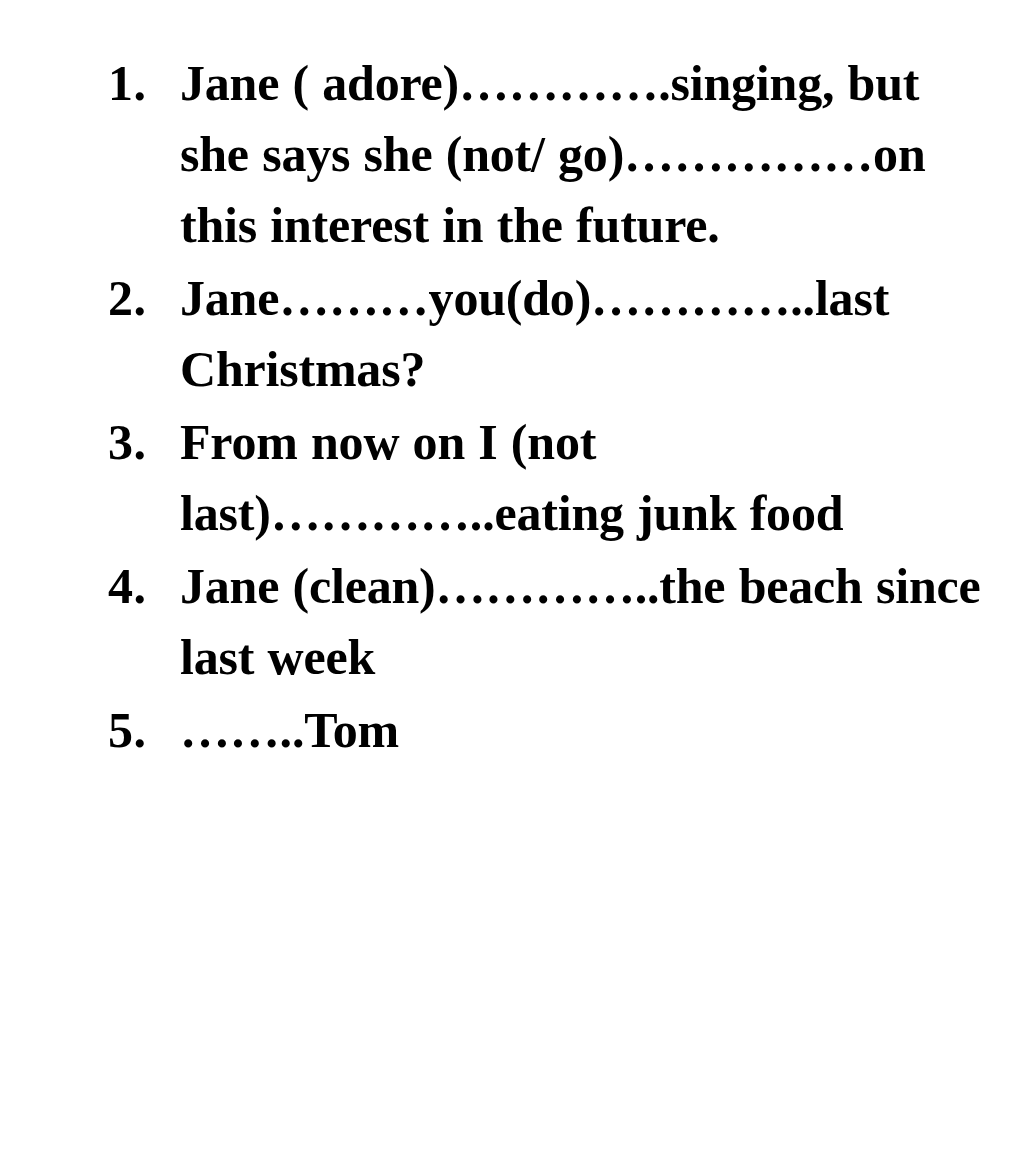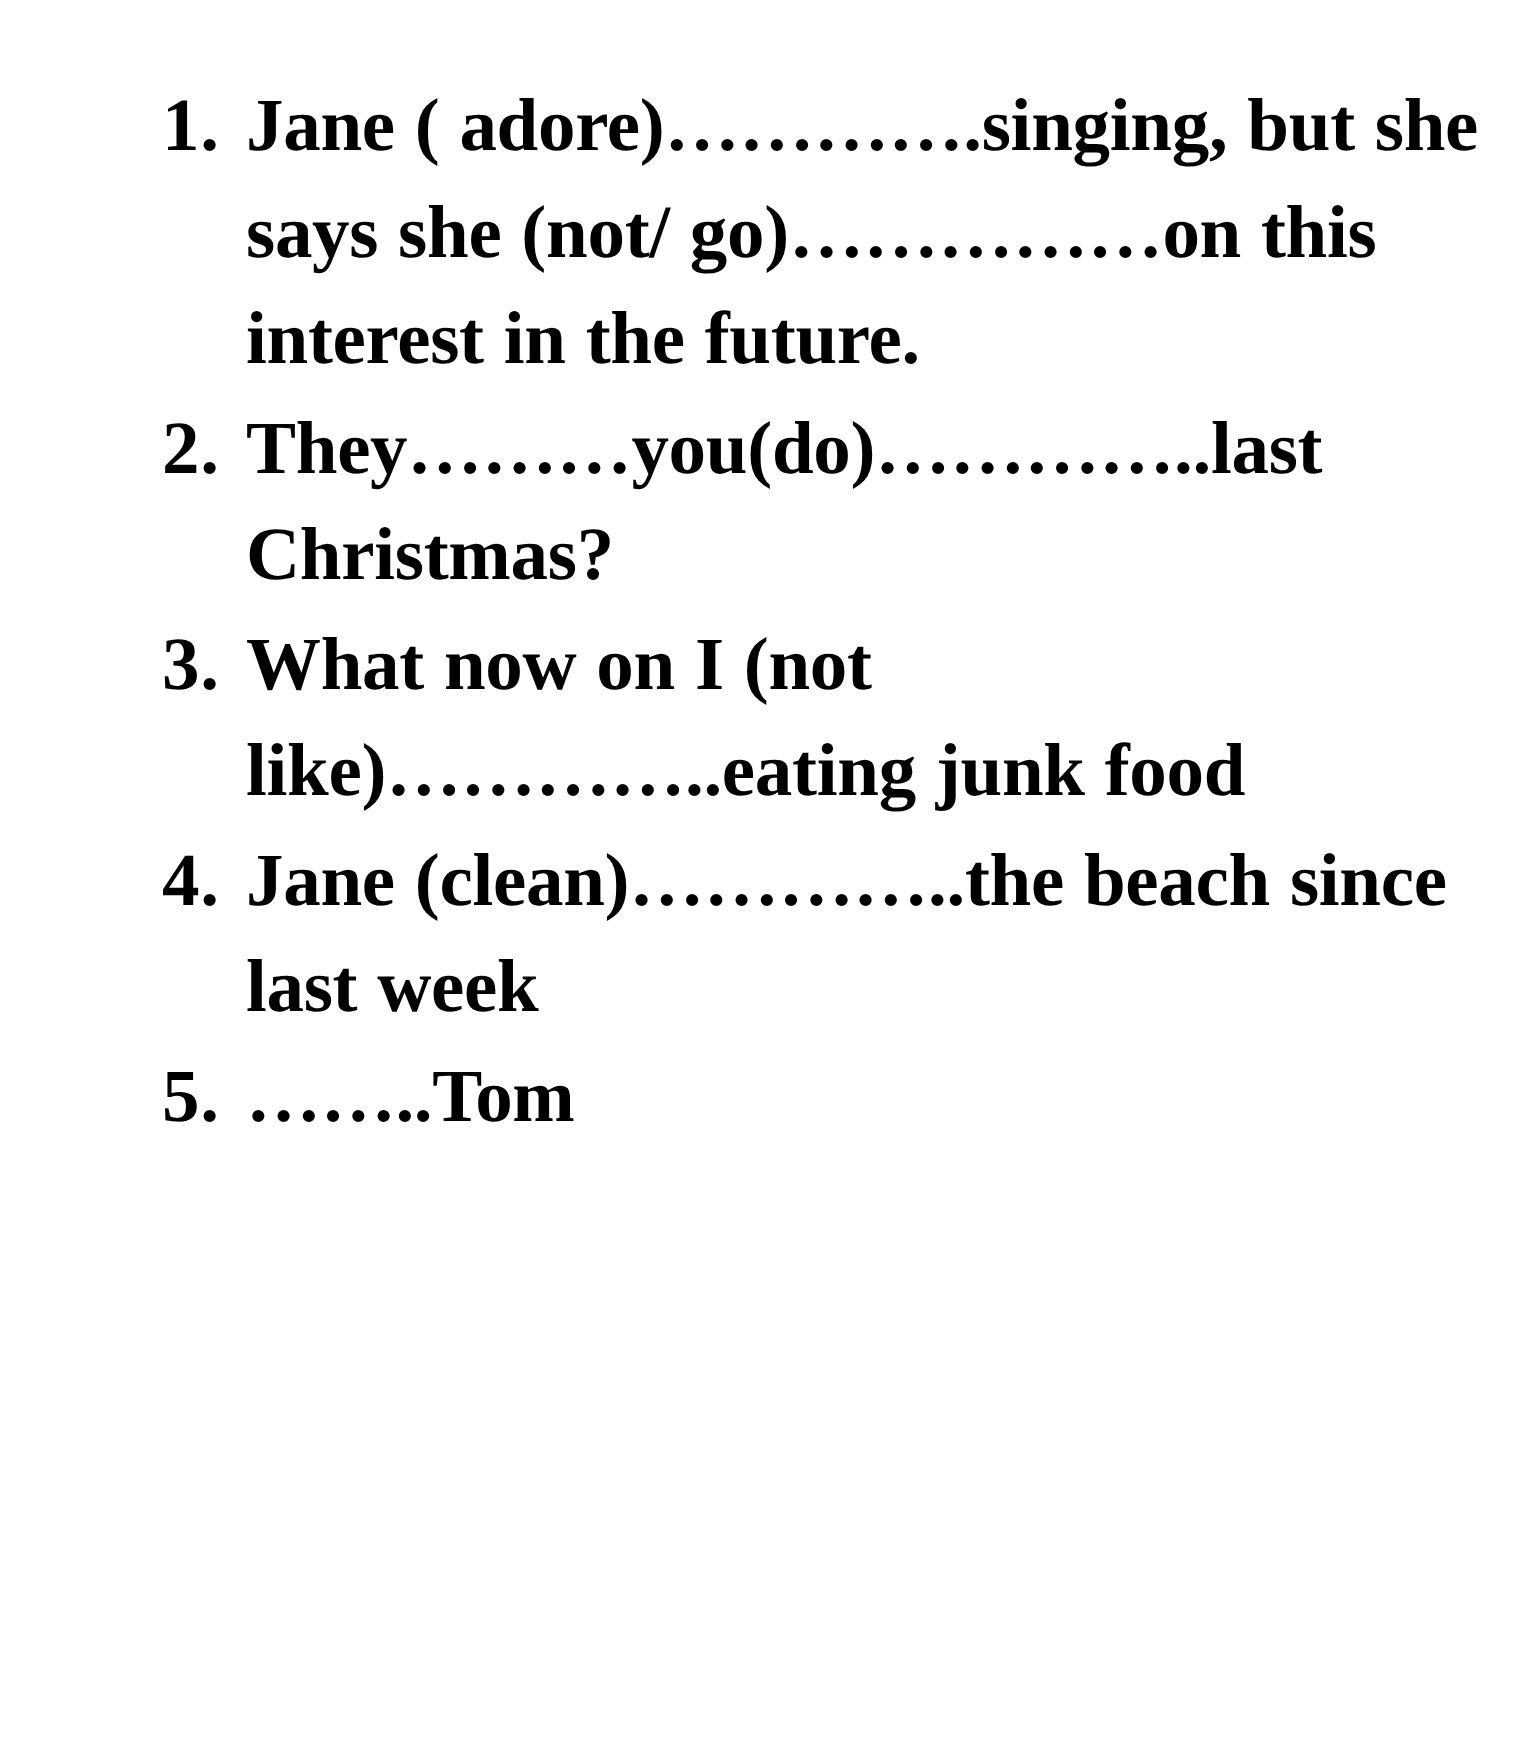--- a/index.html
+++ b/index.html
@@ -41,45 +41,46 @@
     letter-spacing: 0.5px;
   }
   .body-text {
     flex: 1 1 auto;
     font-weight: bold;
     font-size: 50px;
     line-height: 1.42;
     letter-spacing: -0.2px;
     word-spacing: 1px;
     max-width: 845px;
+    margin-left: 16px;
   }
   .item-5 .body-text {
     white-space: nowrap;
     font-family: Liberation Serif, serif;
   }
 </style>
 </head>
 <body>
 
 <div class="page">
   <ol class="exercise-list">
 
     <li class="item item-1">
       <span class="marker">1.</span>
       <span class="body-text">Jane ( adore)………….singing, but she says she (not/ go)……………on this interest in the future.</span>
     </li>
 
     <li class="item item-2">
       <span class="marker">2.</span>
-      <span class="body-text">They………you(do)…………..last Christmas?</span>
+      <span class="body-text">Jane………you(do)…………..last Christmas?</span>
     </li>
 
     <li class="item item-3">
       <span class="marker">3.</span>
-      <span class="body-text">What now on I (not like)…………..eating junk food</span>
+      <span class="body-text">From now on I (not last)…………..eating junk food</span>
     </li>
 
     <li class="item item-4">
       <span class="marker">4.</span>
       <span class="body-text">Jane (clean)…………..the beach since last week</span>
     </li>
 
     <li class="item item-5">
       <span class="marker">5.</span>
       <span class="body-text">……..Tom</span>

